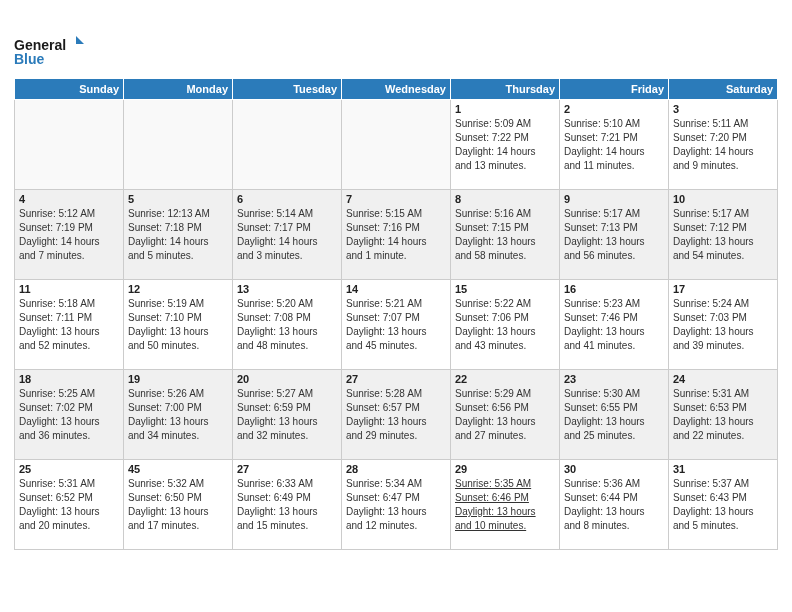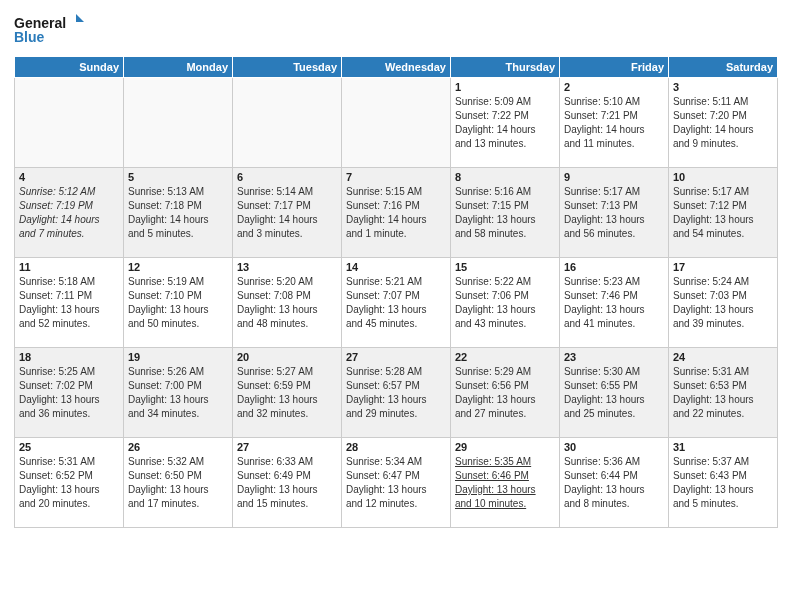--- a/index.html
+++ b/index.html
@@ -9,20 +9,21 @@
       width: 792px;
       height: 612px;
       overflow: hidden;
     }
     .page {
       width: 792px;
       height: 540px;
       padding: 12px 14px;
       display: flex;
       flex-direction: column;
+      margin-top: 22px;
     }
     .header {
       display: flex;
       justify-content: space-between;
       align-items: flex-start;
       margin-bottom: 8px;
     }
     .logo {
       display: flex;
       align-items: center;
@@ -142,28 +143,28 @@
             <span class="day-num">3</span>
             <div class="day-info" style="white-space: pre-line;">Sunrise: 5:11 AM
 Sunset: 7:20 PM
 Daylight: 14 hours
 and 9 minutes.</div>
           </td>
         </tr>
         <tr class="row-shade">
           <td>
             <span class="day-num">4</span>
-            <div class="day-info" style="white-space: pre-line; font-style: italic;">Sunrise: 5:12 AM
+            <div class="day-info" style="white-space: pre-line;">Sunrise: 5:12 AM
 Sunset: 7:19 PM
 Daylight: 14 hours
 and 7 minutes.</div>
           </td>
           <td>
             <span class="day-num">5</span>
-            <div class="day-info" style="white-space: pre-line;">Sunrise: 5:13 AM
+            <div class="day-info" style="white-space: pre-line;">Sunrise: 12:13 AM
 Sunset: 7:18 PM
 Daylight: 14 hours
 and 5 minutes.</div>
           </td>
           <td>
             <span class="day-num">6</span>
             <div class="day-info" style="white-space: pre-line;">Sunrise: 5:14 AM
 Sunset: 7:17 PM
 Daylight: 14 hours
 and 3 minutes.</div>
@@ -301,21 +302,21 @@
         </tr>
         <tr class="row-white">
           <td>
             <span class="day-num">25</span>
             <div class="day-info" style="white-space: pre-line;">Sunrise: 5:31 AM
 Sunset: 6:52 PM
 Daylight: 13 hours
 and 20 minutes.</div>
           </td>
           <td>
-            <span class="day-num">26</span>
+            <span class="day-num">45</span>
             <div class="day-info" style="white-space: pre-line;">Sunrise: 5:32 AM
 Sunset: 6:50 PM
 Daylight: 13 hours
 and 17 minutes.</div>
           </td>
           <td>
             <span class="day-num">27</span>
             <div class="day-info" style="white-space: pre-line;">Sunrise: 6:33 AM
 Sunset: 6:49 PM
 Daylight: 13 hours

